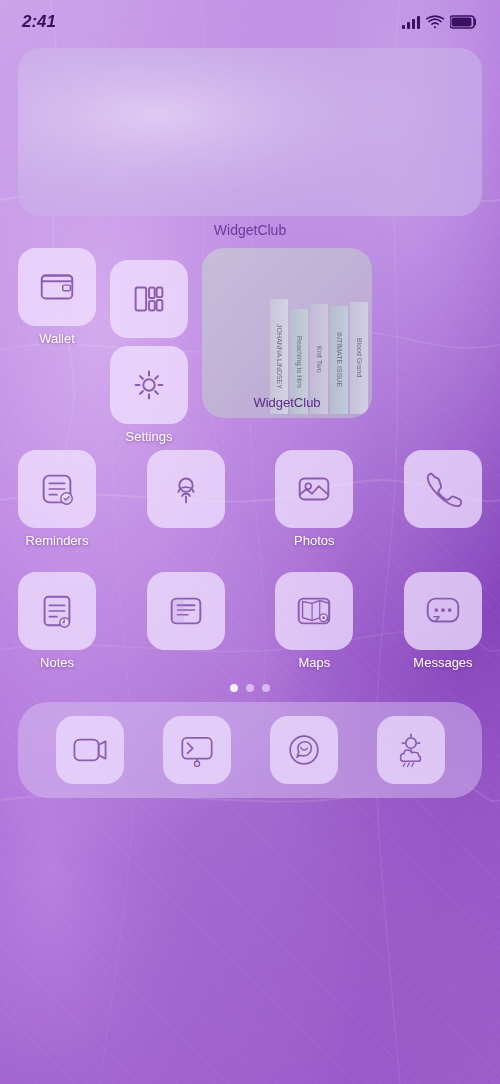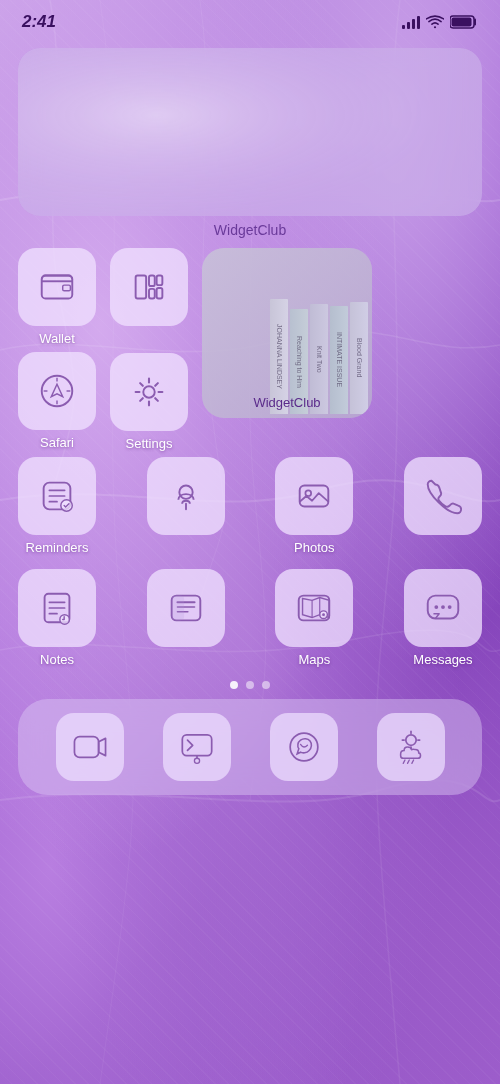--- a/index.html
+++ b/index.html
@@ -361,36 +361,23 @@
           <svg viewBox="0 0 44 44" fill="none" class="icon-color" stroke-width="2">
             <rect x="6" y="10" width="32" height="24" rx="4" stroke="#8b5cb0" stroke-width="2"></rect>
             <path d="M6 16 H38" stroke="#8b5cb0" stroke-width="2"></path>
             <path d="M6 14 C6 11.8 7.8 10 10 10 H34 C36.2 10 38 11.8 38 14" stroke="#8b5cb0" stroke-width="2" fill="none"></path>
             <rect x="28" y="20" width="8" height="6" rx="1.5" stroke="#8b5cb0" stroke-width="1.5"></rect>
           </svg>
         </div>
         <span class="app-label">Wallet</span>
       </div>
 
-      <div class="app-icon-wrapper">
-        <div class="app-icon">
-          <svg viewBox="0 0 44 44" fill="none">
-            <circle cx="22" cy="22" r="16" stroke="#8b5cb0" stroke-width="2"></circle>
-            <line x1="22" y1="8" x2="22" y2="12" stroke="#8b5cb0" stroke-width="1.5"></line>
-            <line x1="22" y1="32" x2="22" y2="36" stroke="#8b5cb0" stroke-width="1.5"></line>
-            <line x1="8" y1="22" x2="12" y2="22" stroke="#8b5cb0" stroke-width="1.5"></line>
-            <line x1="32" y1="22" x2="36" y2="22" stroke="#8b5cb0" stroke-width="1.5"></line>
-            <polygon points="22,15 28,28 22,25 16,28" stroke="#8b5cb0" stroke-width="1.5" fill="none"></polygon>
-          </svg>
-        </div>
-        <span class="app-label">Safari</span>
-      </div>
-    </div>
-
-    <div style="display:flex; flex-direction:column; gap:22px;">
+    </div>
+
+    <div style="display:flex; flex-direction:column; gap:3px;margin-top:12px;">
 
       <div class="app-icon-wrapper">
         <div class="app-icon">
           <svg viewBox="0 0 44 44" fill="none">
             <rect x="8" y="10" width="11" height="24" rx="2" stroke="#8b5cb0" stroke-width="2"></rect>
             <rect x="22" y="10" width="6" height="11" rx="2" stroke="#8b5cb0" stroke-width="2"></rect>
             <rect x="22" y="24" width="6" height="10" rx="2" stroke="#8b5cb0" stroke-width="2"></rect>
             <rect x="30" y="10" width="6" height="10" rx="2" stroke="#8b5cb0" stroke-width="2"></rect>
             <rect x="30" y="23" width="6" height="11" rx="2" stroke="#8b5cb0" stroke-width="2"></rect>
           </svg>
@@ -418,21 +405,21 @@
             <div class="book-spine" style="height:110px;background:linear-gradient(to right,#c0bcd5,#ccc8e0);">Knit Two</div>
             <div class="book-spine" style="height:108px;background:linear-gradient(to right,#b5bece,#c2cbda);">INTIMATE ISSUE</div>
             <div class="book-spine" style="height:112px;background:linear-gradient(to right,#c5c2d8,#d0cde5);">Blood Grand</div>
           </div>
           <div class="widget-club-label">WidgetClub</div>
         </div>
       </div>
     </div>
   </div>
 
-  <div class="app-row-4" style="position:relative;z-index:10;margin-bottom:14px;">
+  <div class="app-row-4" style="position:relative;z-index:10;margin-bottom:24px;">
 
     <div class="app-icon-wrapper">
       <div class="app-icon">
         <svg viewBox="0 0 44 44" fill="none">
           <rect x="8" y="8" width="28" height="28" rx="6" stroke="#8b5cb0" stroke-width="2"></rect>
           <line x1="14" y1="16" x2="30" y2="16" stroke="#8b5cb0" stroke-width="1.8" stroke-linecap="round"></line>
           <line x1="14" y1="22" x2="30" y2="22" stroke="#8b5cb0" stroke-width="1.8" stroke-linecap="round"></line>
           <line x1="14" y1="28" x2="22" y2="28" stroke="#8b5cb0" stroke-width="1.8" stroke-linecap="round"></line>
           <circle cx="32" cy="32" r="6" fill="rgba(240,225,255,0.75)" stroke="#8b5cb0" stroke-width="1.5"></circle>
           <path d="M29.5,32 L31,33.5 L34.5,30" stroke="#8b5cb0" stroke-width="1.5" stroke-linecap="round" stroke-linejoin="round"></path>

